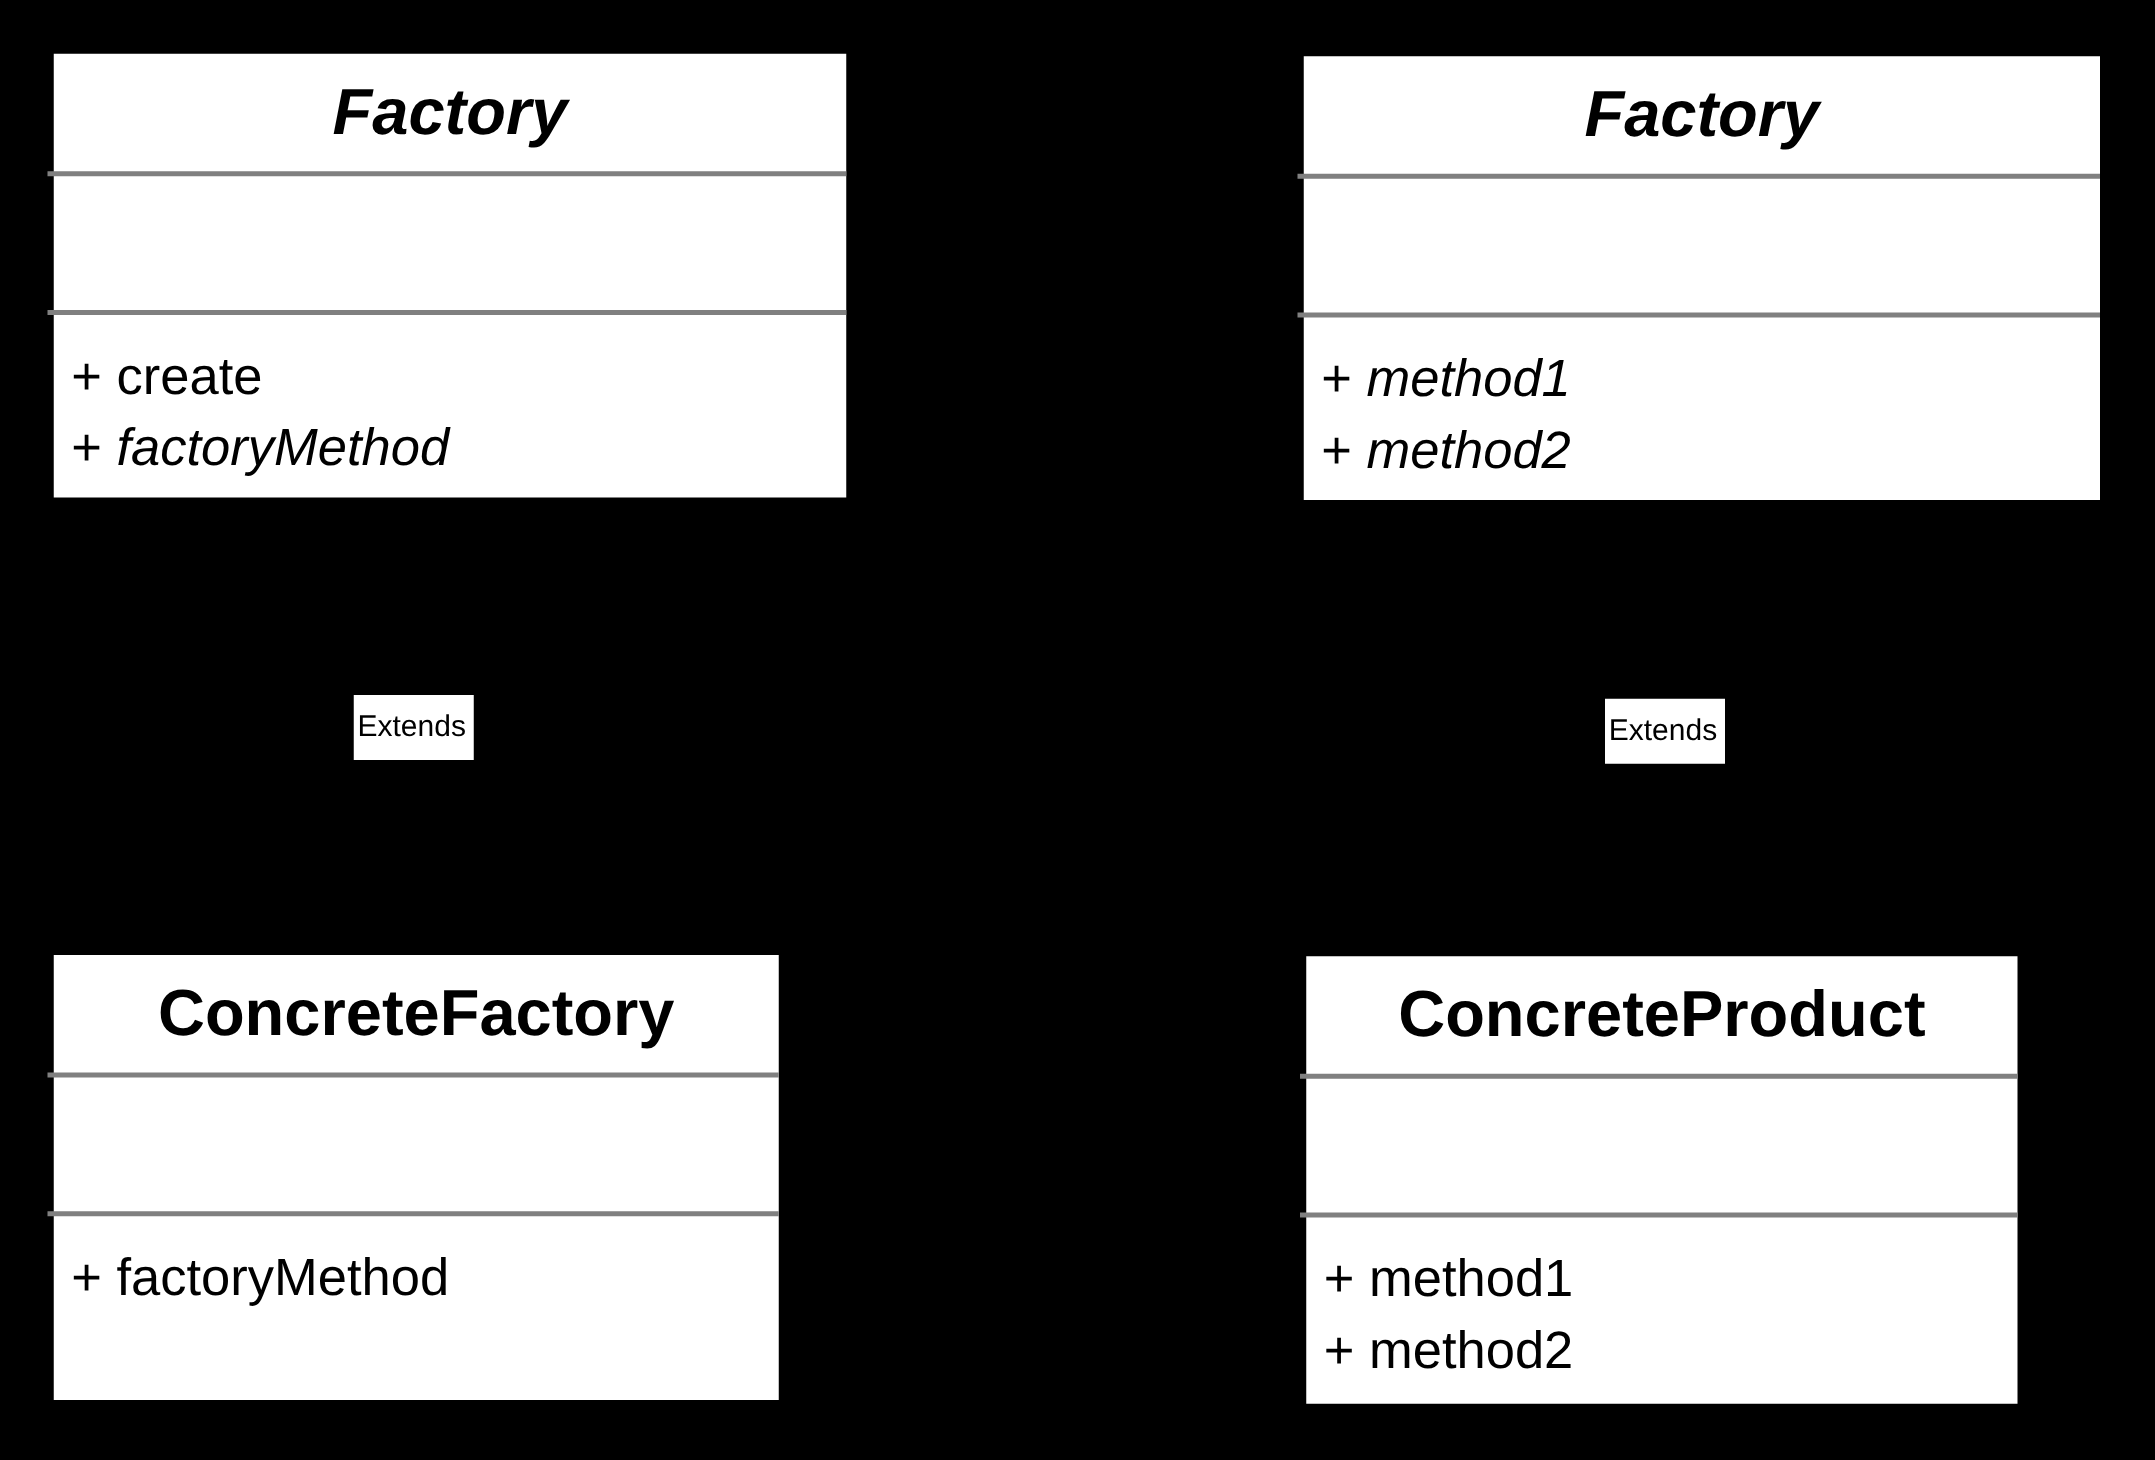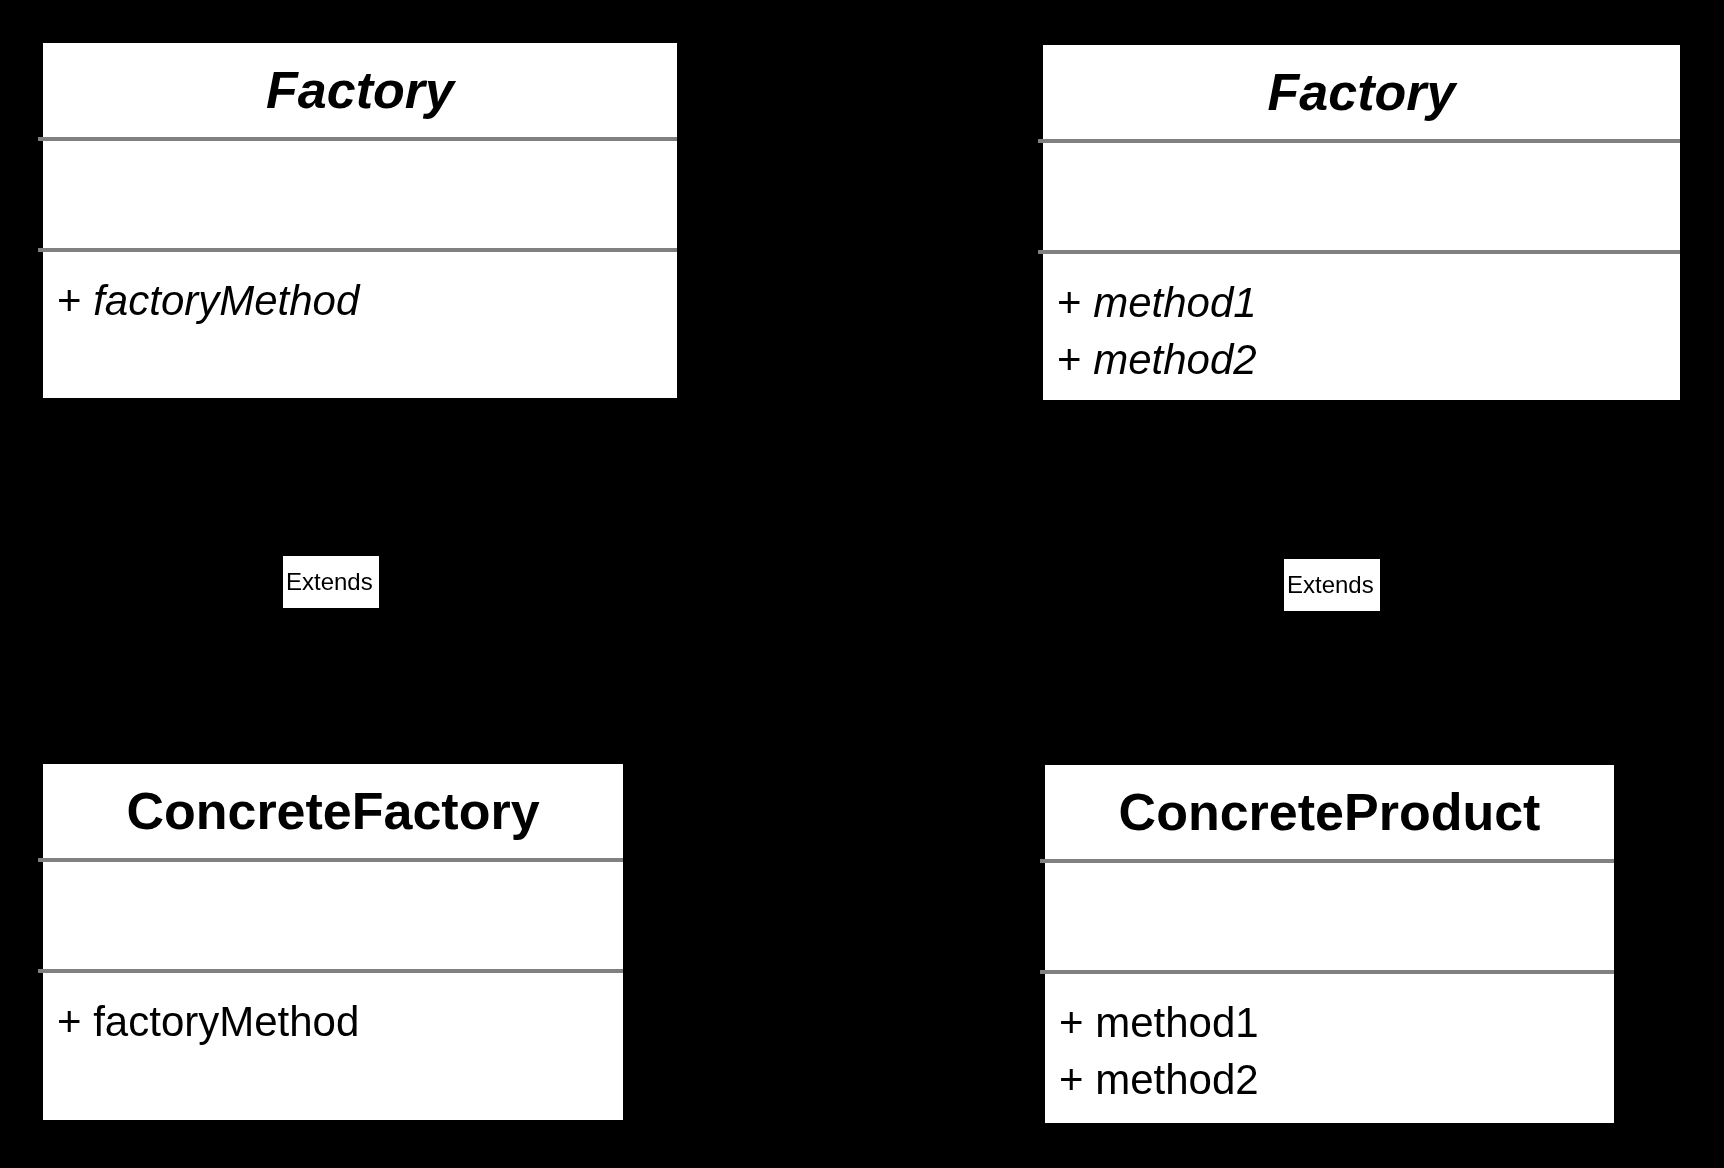--- a/index.html
+++ b/index.html
@@ -65,20 +65,21 @@
 <body>
 
 <div id="canvas">
 
   <div class="class-box" id="box-factory">
     <div class="title abstract">Factory</div>
     <div class="sep"></div>
     <div class="attrs"></div>
     <div class="sep"></div>
     <div class="methods">
+      <div class="m"><span>+</span> <span>create</span></div>
       <div class="m"><span>+</span> <span class="it">factoryMethod</span></div>
     </div>
   </div>
 
   <div class="class-box" id="box-product">
     <div class="title abstract">Factory</div>
     <div class="sep"></div>
     <div class="attrs"></div>
     <div class="sep"></div>
     <div class="methods">

